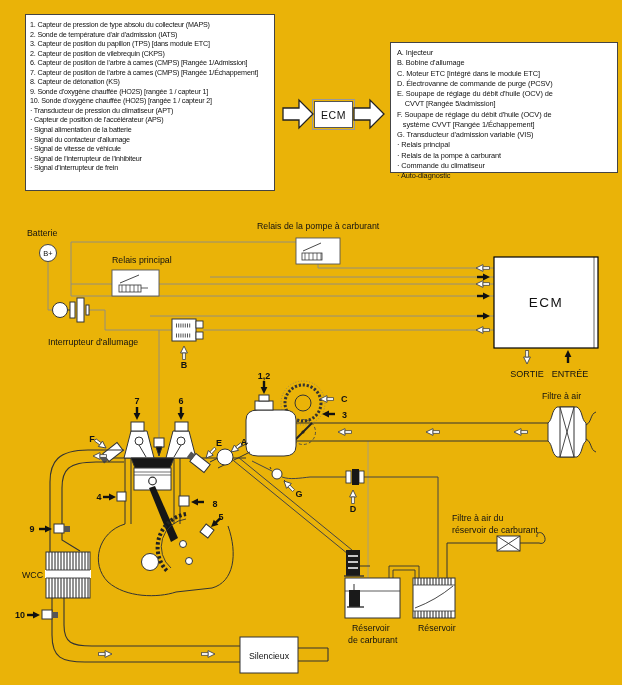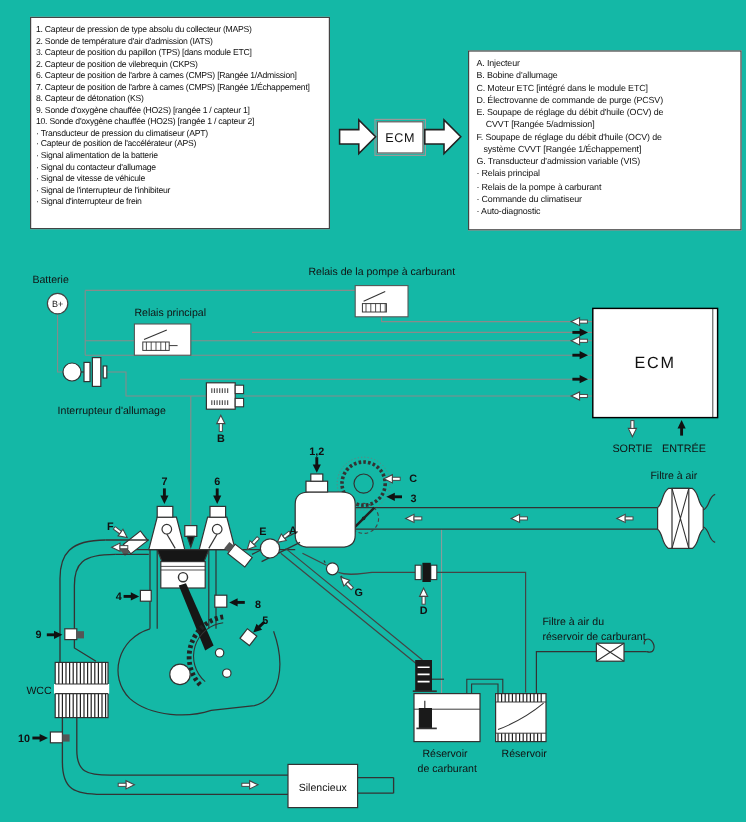--- a/index.html
+++ b/index.html
@@ -1,21 +1,21 @@
 <!DOCTYPE html>
 <html><head>
 <meta charset="utf-8">
 <style>
   html,body{margin:0;padding:0;background:#fff;}
-  .page{position:relative;width:622px;height:685px;background:#14b8a6;overflow:hidden;
+  .page{position:relative;width:622px;height:685px;background:#eab308;overflow:hidden;
         font-family:"Liberation Sans",sans-serif;color:#111;}
   .legend-box{position:absolute;border:1px solid #444;background:#fff;box-sizing:border-box;}
   #box-left{left:25px;top:14px;width:250px;height:177px;padding:5px 4px;}
   #box-left .ln{white-space:pre;font-size:7.2px;line-height:9.55px;letter-spacing:-0.2px;}
-  #box-right{left:390px;top:42px;width:228px;height:150px;padding:5px 6px;}
+  #box-right{left:390px;top:42px;width:228px;height:131px;padding:5px 6px;}
   #box-right .ln{white-space:pre;font-size:7.4px;line-height:10.25px;letter-spacing:-0.1px;}
   #ecm-mini{position:absolute;left:314px;top:101px;width:37px;height:25px;border:1px solid #555;
             outline:1px solid #999;outline-offset:1px;background:#fff;display:flex;
             align-items:center;justify-content:center;font-size:10.5px;letter-spacing:0.5px;}
   svg{position:absolute;left:0;top:0;}
   svg text{font-family:"Liberation Sans",sans-serif;fill:#111;}
   .lbl{font-size:8.8px;}
   .co{font-size:9px;font-weight:bold;}
 </style>
 </head>

